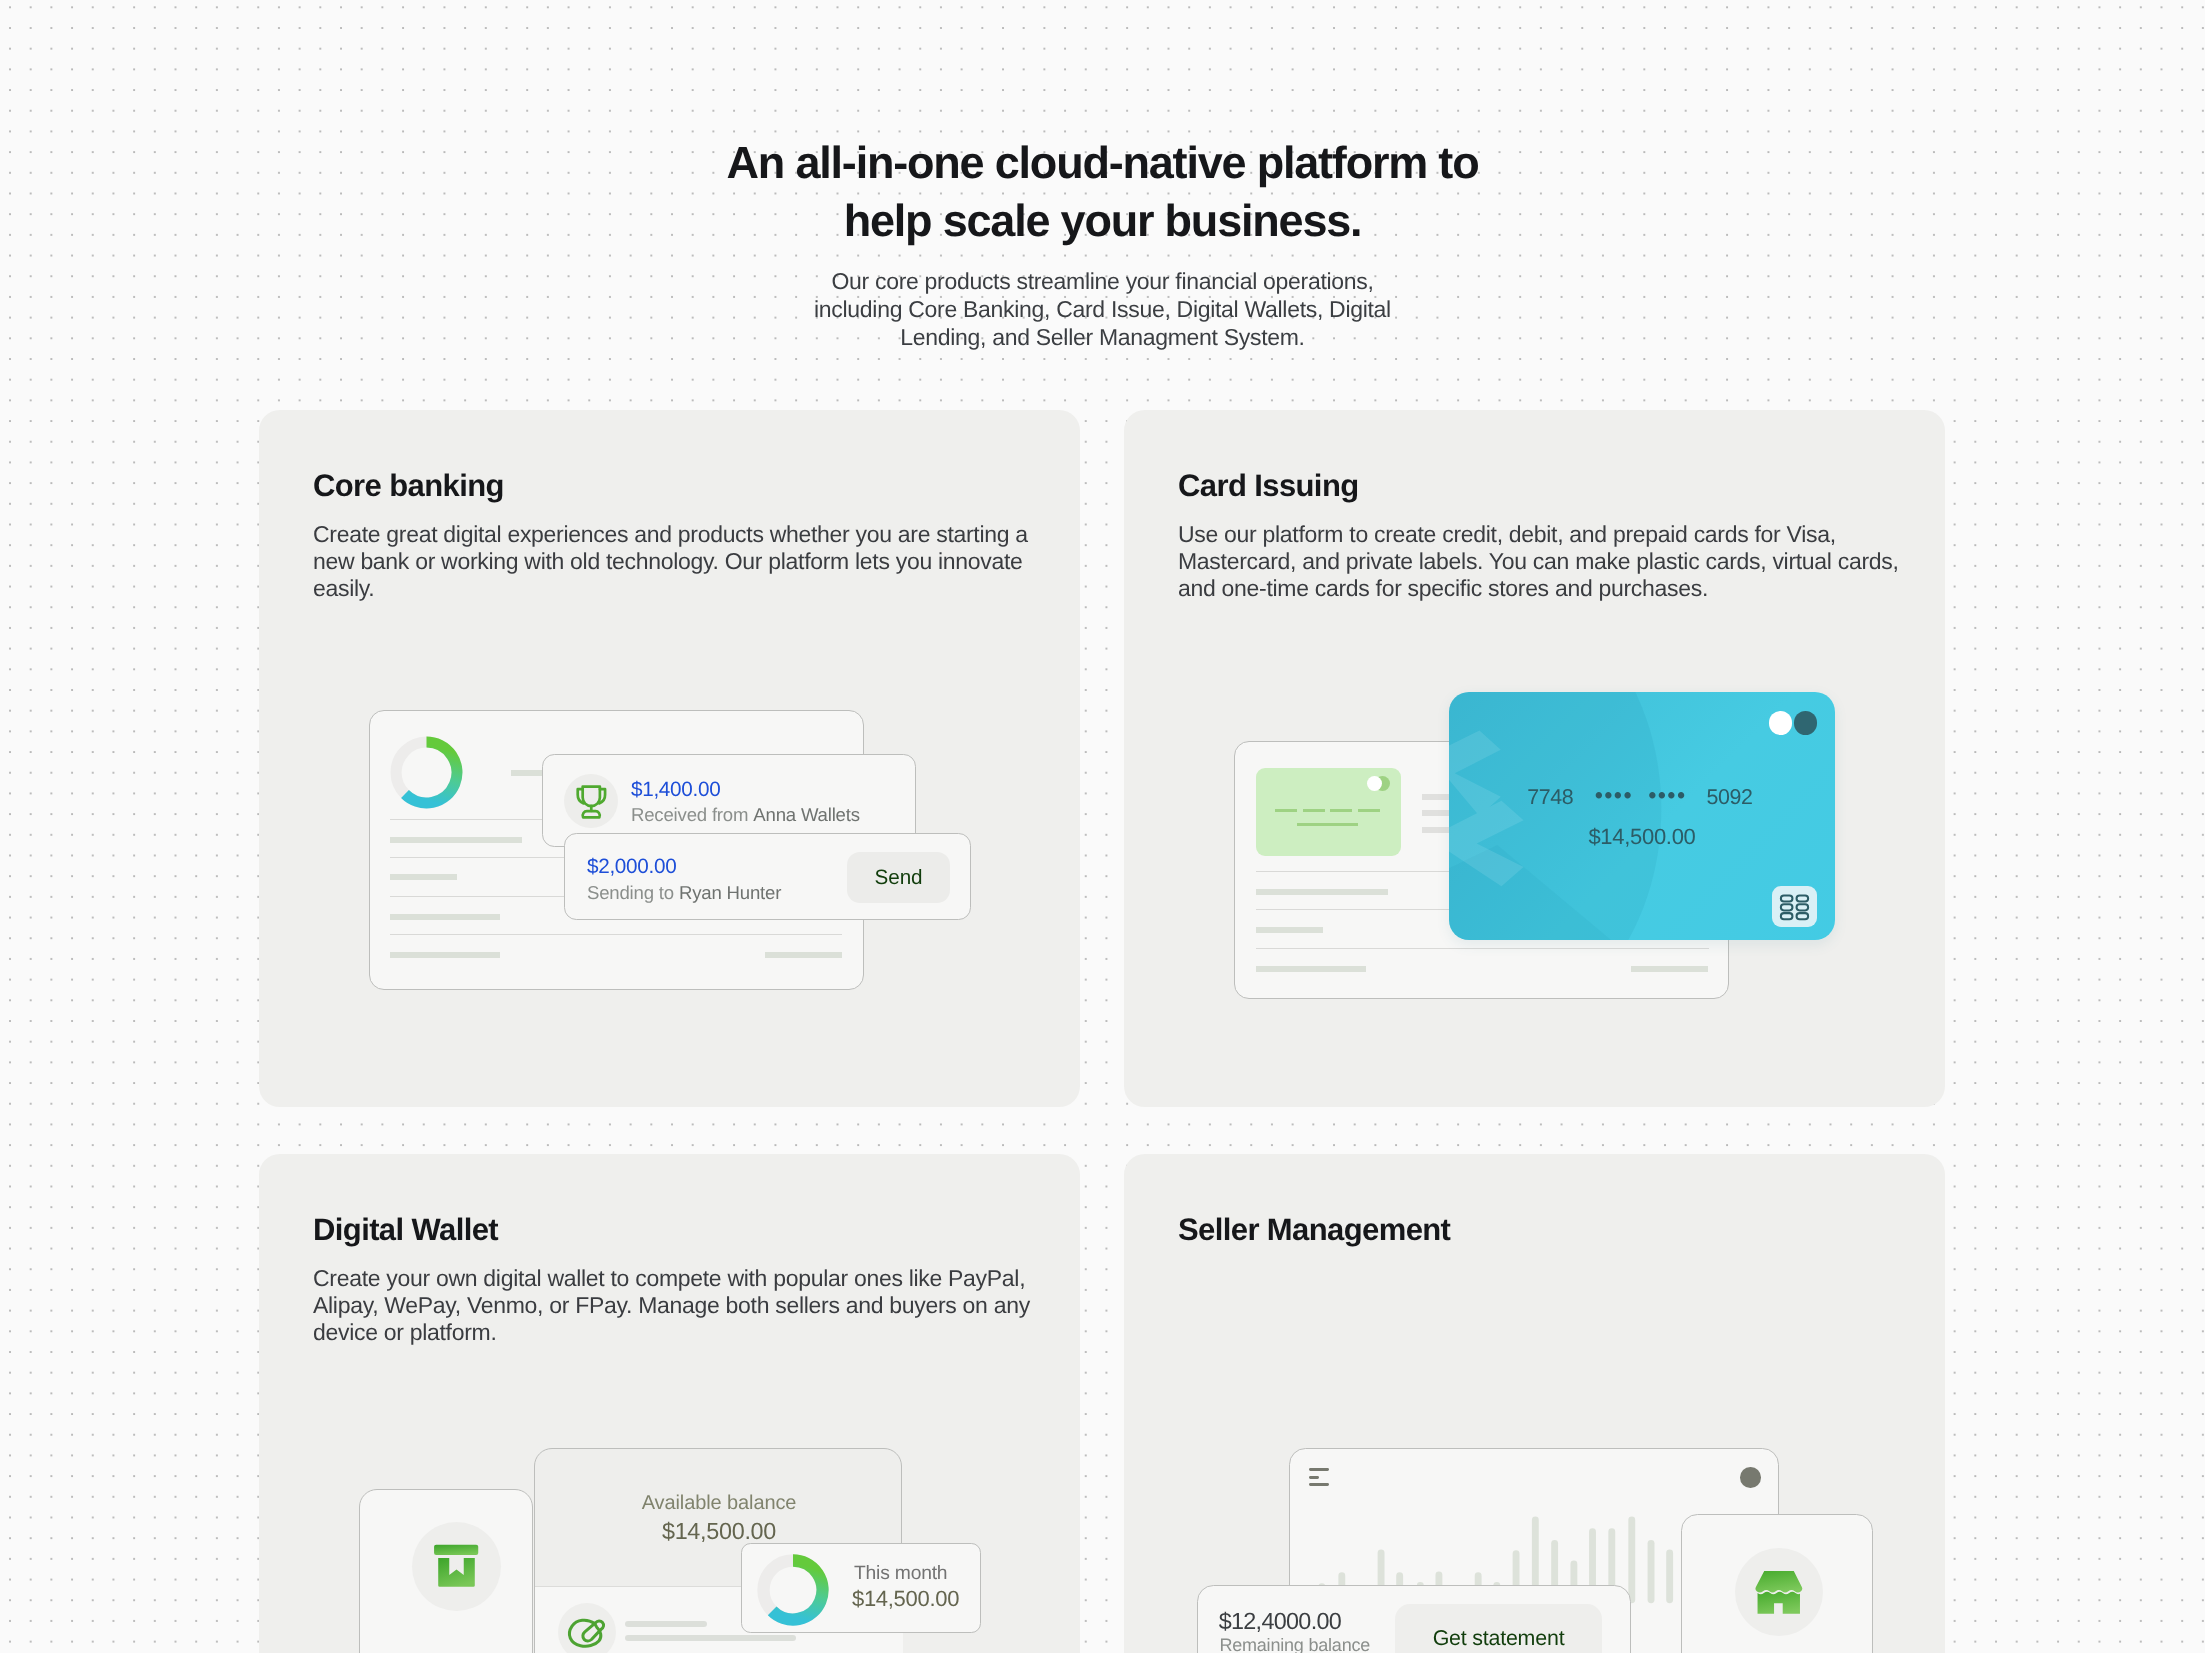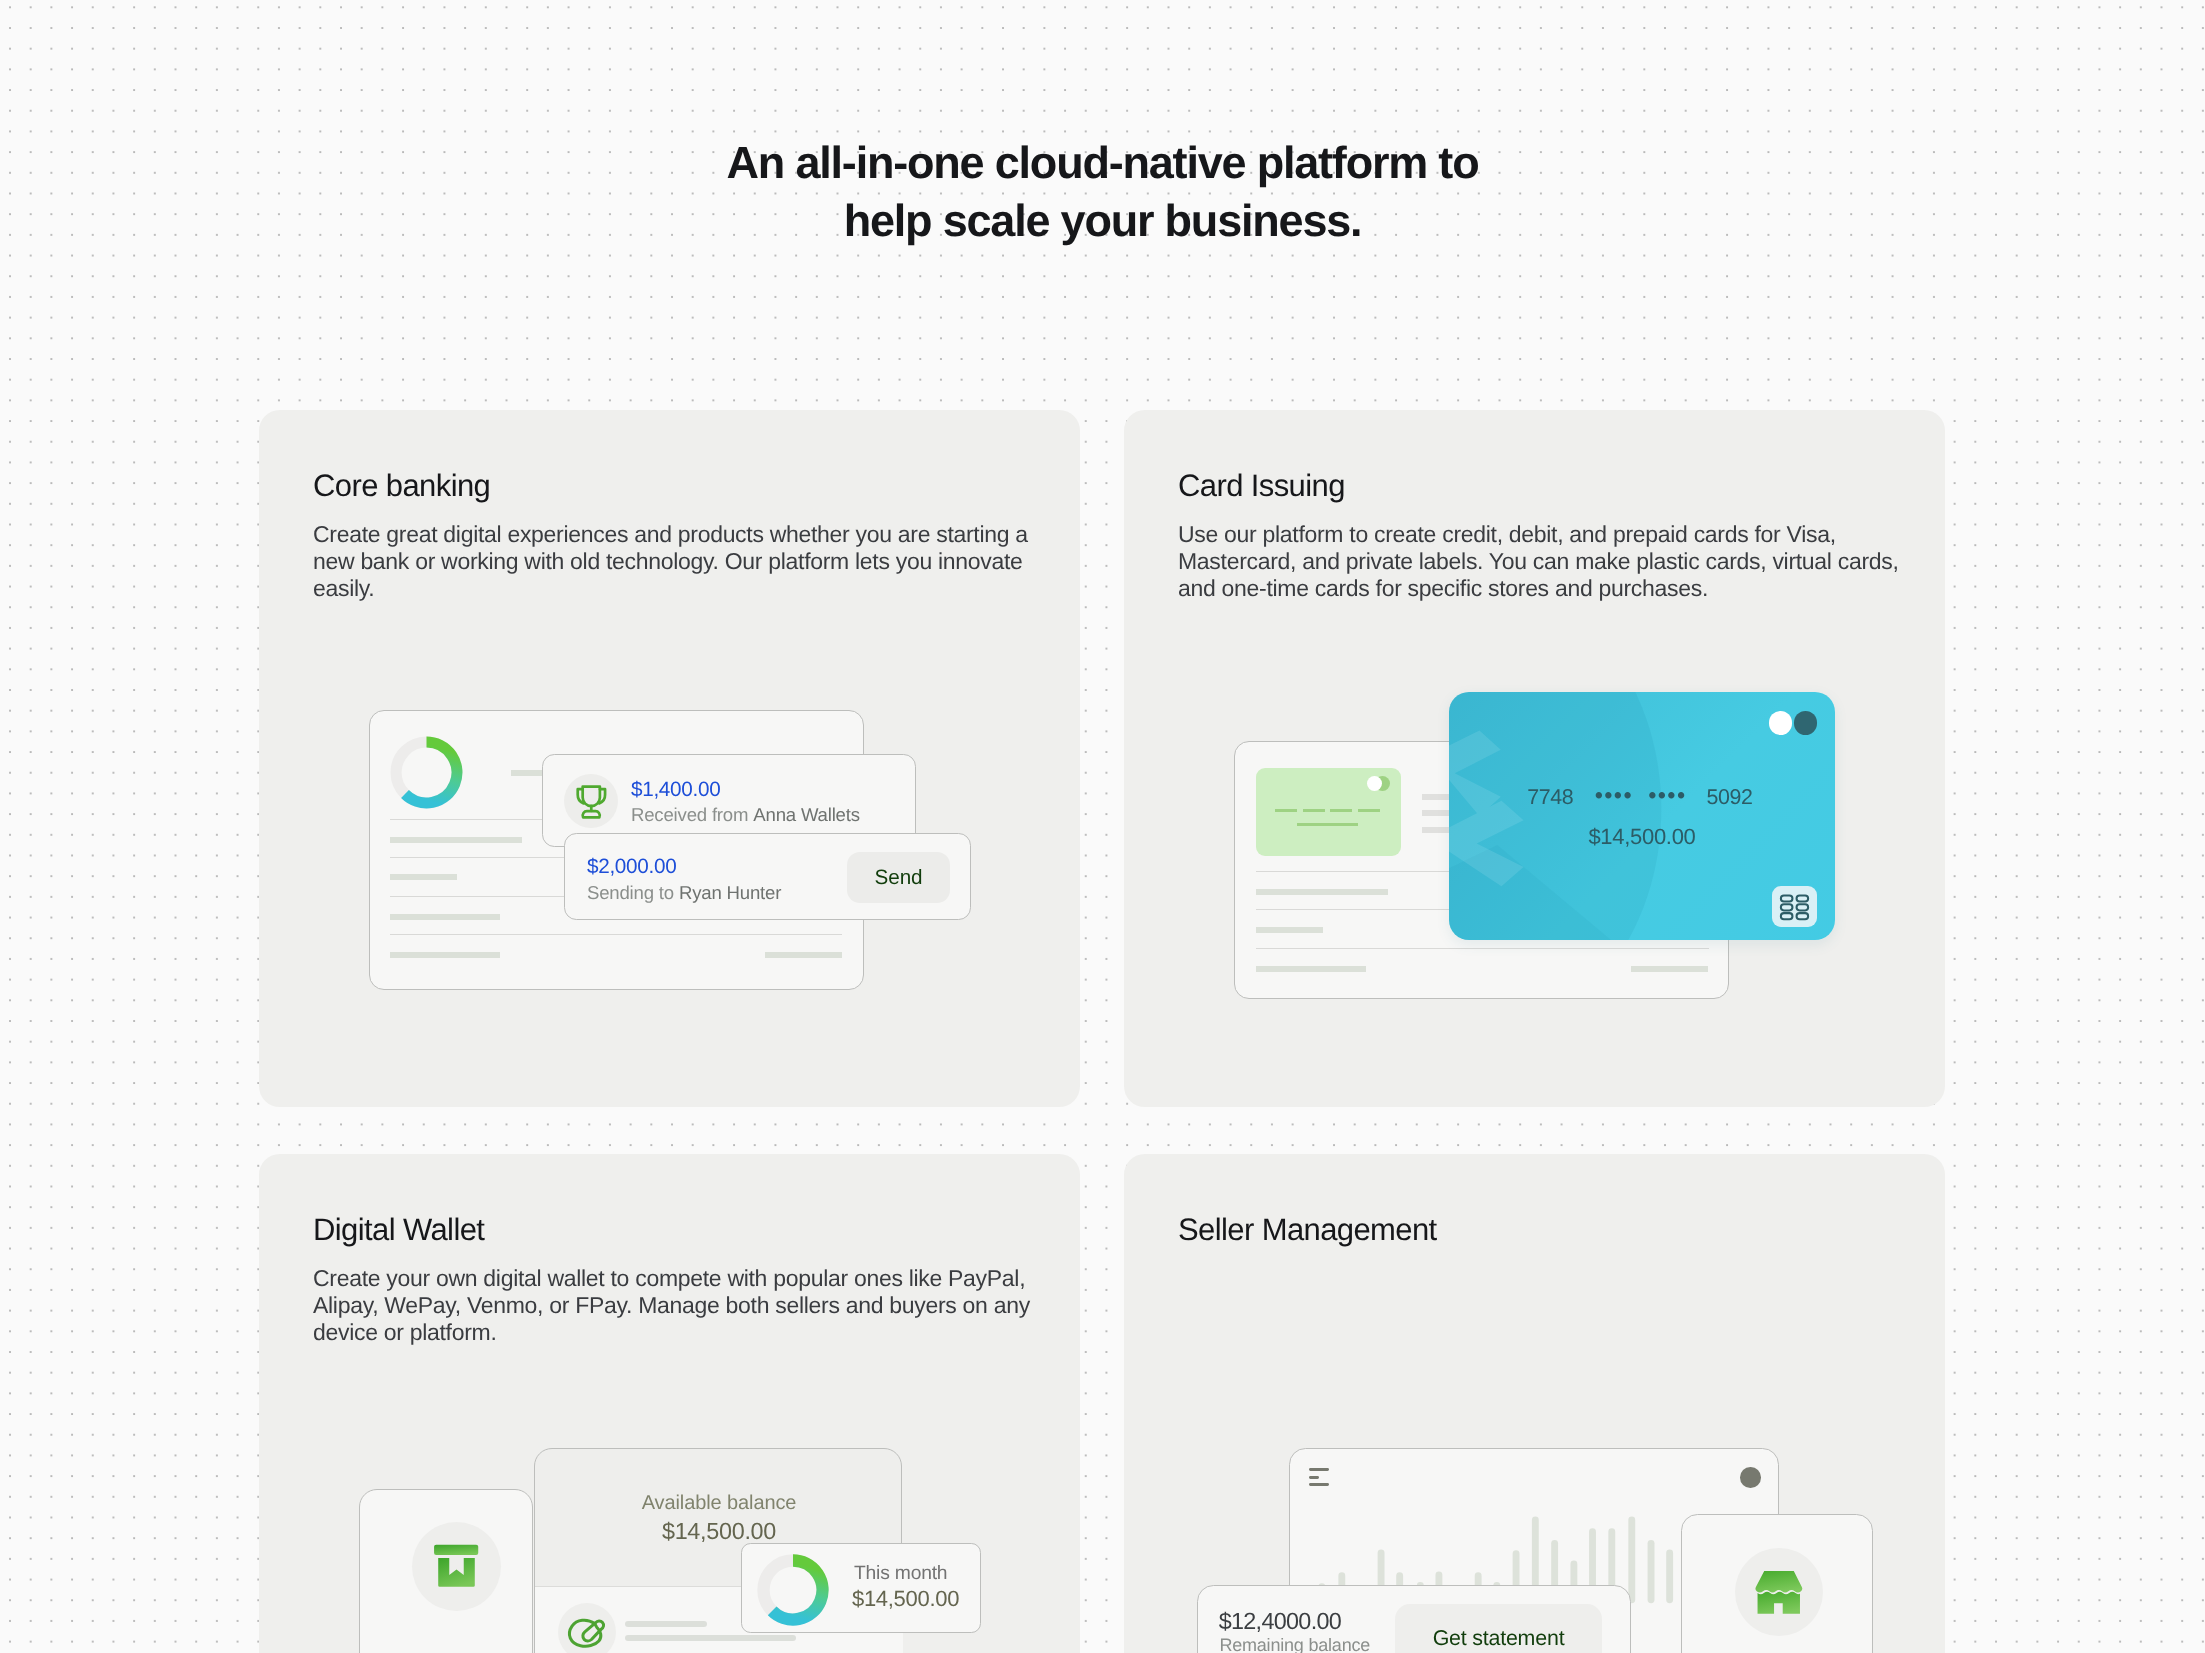--- a/index.html
+++ b/index.html
@@ -30,21 +30,21 @@
   
   .grid {
     position: absolute; left: 259px; top: 410px; width: 1687px;
     display: grid; grid-template-columns: 821px 821px; gap: 47px 44px;
   }
   .card {
     width: 821px; height: 697px; background: #efefed; border-radius: 20.7px;
     position: relative; overflow: hidden;
   }
   .card h2 {
-    font-size: 31px; line-height: 36px; font-weight: 400; letter-spacing: -0.6px;
+    font-size: 31px; line-height: 36px; font-weight: 700; letter-spacing: -0.6px;
     color: #16171a; position: absolute; left: 54px; top: 58px;
   }
   .card .desc {
     font-size: 23px; line-height: 27px; font-weight: 400; color: #3a3c40;
     position: absolute; left: 54px; top: 111px; width: 722px; letter-spacing: -0.3px;
   }
   .illus { position: absolute; left: 0; top: 0; width: 821px; height: 697px; }
 
   
   .sheet {
@@ -61,20 +61,21 @@
   .sub { font-weight: 400; color: #8b8f8c; letter-spacing: -0.2px; }
   .subdark { color: #6f7370; }
   .dotgrp { letter-spacing: 1.4px; font-size: 23.4px; vertical-align: 0.7px; margin-right: -1.4px; }
 </style>
 </head>
 <body>
 
 <div class="page">
   <div class="hero">
     <h1><span>An all-in-one cloud-native platform to</span><br><span>help scale your business.</span></h1>
+    <p><span>Our core products streamline your financial operations,</span><br><span>including Core Banking, Card Issue, Digital Wallets, Digital</span><br><span>Lending, and Seller Managment System.</span></p>
   </div>
   <div class="grid">
     <div class="card">
       <h2>Core banking</h2>
       <div class="desc">Create great digital experiences and products whether you are starting a new bank or working with old technology. Our platform lets you innovate easily.</div>
       <div class="illus">
 
         <div class="sheet" style="left:110px;top:300px;width:495px;height:280px"></div>
 
         <svg style="position:absolute;left:126px;top:321px" width="83" height="83" viewBox="0 0 120 120">

